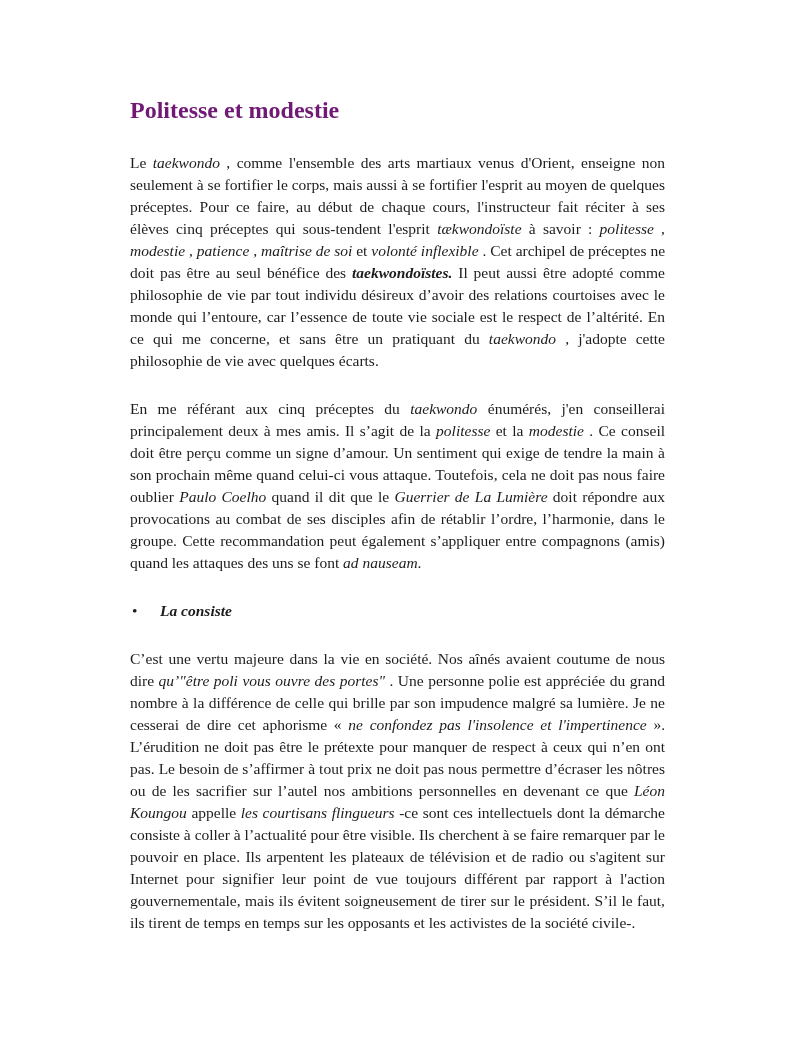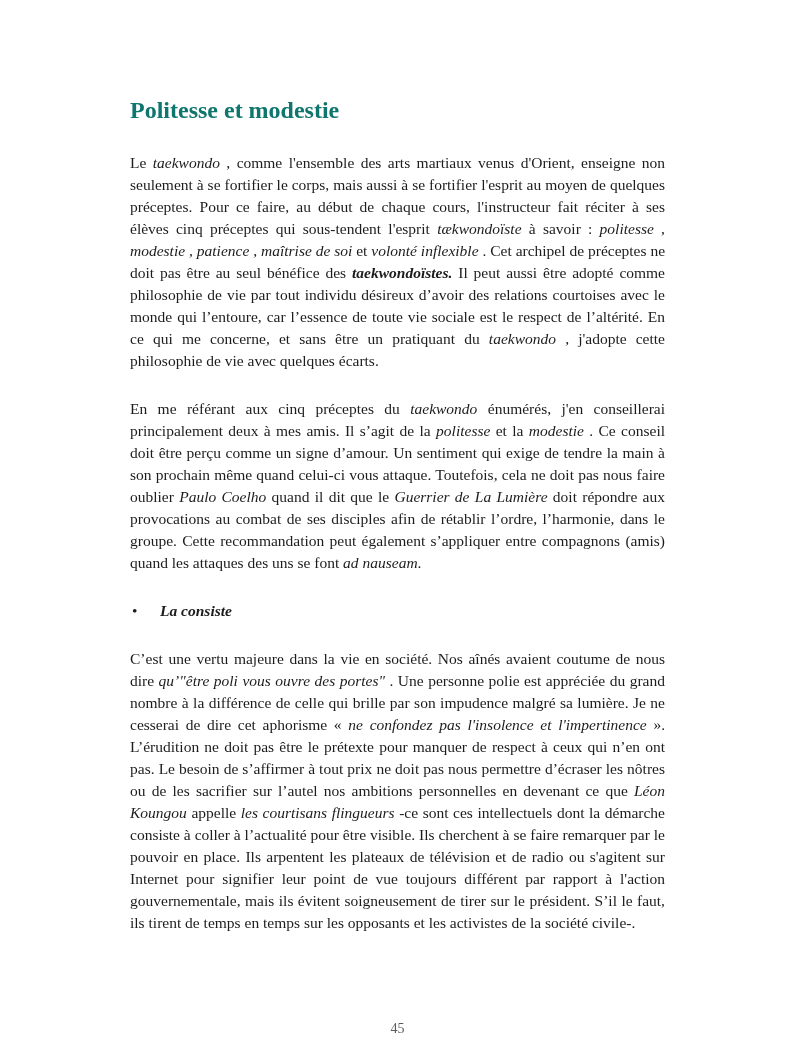--- a/index.html
+++ b/index.html
@@ -15,21 +15,21 @@
     background: #ffffff;
     padding: 97px 130px 0 130px;
     font-family: "Liberation Serif", "DejaVu Serif", serif;
     color: #1c1c1c;
     overflow: hidden;
   }
   .title {
     font-size: 24px;
     font-weight: 700;
     margin: 0 0 28px 0;
-    color: #0f766e;
+    color: #701a75;
   }
   .doc-body {
     font-size: 15.5px;
     line-height: 22px;
   }
   .para {
     margin: 0 0 26px 0;
     text-align: justify;
   }
   .bullet-item {
@@ -63,16 +63,13 @@
   <h1 class="title">Politesse et modestie</h1>
   <div class="doc-body">
       <div class="para"><span><span class="run-n">Le </span><span class="run-i">taekwondo</span><span class="run-n"> , comme l'ensemble des arts martiaux venus d'Orient, enseigne non seulement à se fortifier le corps, mais aussi à se fortifier l'esprit au moyen de quelques préceptes. Pour ce faire, au début de chaque cours, l'instructeur fait réciter à ses élèves cinq préceptes qui sous-tendent l'esprit </span><span class="run-i">tækwondoïste</span><span class="run-n">  à savoir : </span><span class="run-i">politesse</span><span class="run-n"> , </span><span class="run-i">modestie</span><span class="run-n"> , </span><span class="run-i">patience</span><span class="run-n"> , </span><span class="run-i">maîtrise de soi</span><span class="run-n"> et </span><span class="run-i">volonté inflexible</span><span class="run-n"> . Cet archipel de préceptes ne doit pas être au seul bénéfice des </span><span class="run-bi">taekwondoïstes.</span><span class="run-n"> Il peut aussi être adopté comme philosophie de vie par tout individu désireux d’avoir des relations courtoises avec le monde qui l’entoure, car l’essence de toute vie sociale est le respect de l’altérité.  En ce qui me concerne, et sans être un pratiquant du </span><span class="run-i">taekwondo</span><span class="run-n"> , j'adopte cette philosophie de vie avec quelques écarts.</span></span></div>
       <div class="para"><span><span class="run-n">En me référant aux cinq préceptes du </span><span class="run-i">taekwondo</span><span class="run-n"> énumérés, j'en conseillerai principalement deux à mes amis. Il s’agit de la </span><span class="run-i">politesse</span><span class="run-n"> et la </span><span class="run-i">modestie</span><span class="run-n"> . Ce conseil doit être perçu comme un signe d’amour. Un sentiment qui exige de tendre la main à son prochain même quand celui-ci vous attaque. Toutefois, cela ne doit pas nous faire oublier </span><span class="run-i">Paulo Coelho</span><span class="run-n">  quand il dit  que le </span><span class="run-i">Guerrier de La Lumière</span><span class="run-n"> doit répondre aux provocations au combat de ses disciples afin de rétablir l’ordre, l’harmonie, dans le groupe. Cette recommandation peut également s’appliquer entre compagnons (amis) quand les attaques des uns se font </span><span class="run-i">ad nauseam</span><span class="run-n">.</span></span></div>
       <div class="bullet-item">
         <span class="bullet-glyph">•</span>
         <span><span class="run-bi">La consiste</span></span>
       </div>
       <div class="para"><span><span class="run-n">C’est une vertu majeure dans la vie en société. Nos aînés avaient coutume de nous dire </span><span class="run-i">qu’"être poli vous ouvre des portes"</span><span class="run-n"> . Une personne polie est appréciée du grand nombre à la différence de celle qui brille par son impudence malgré sa lumière. Je ne cesserai de dire cet aphorisme « </span><span class="run-i">ne confondez pas l'insolence et l'impertinence</span><span class="run-n">  ».  L’érudition ne doit pas être le prétexte pour manquer de respect à ceux qui n’en ont pas. Le besoin de s’affirmer à tout prix ne doit pas nous permettre d’écraser les nôtres ou de les sacrifier sur l’autel nos ambitions personnelles en devenant ce que </span><span class="run-i">Léon Koungou</span><span class="run-n"> appelle </span><span class="run-i">les courtisans flingueurs</span><span class="run-n"> -ce sont ces intellectuels dont la démarche consiste à coller à l’actualité pour être visible. Ils cherchent à se faire remarquer par le pouvoir en place. Ils arpentent les plateaux de télévision et de radio ou s'agitent sur Internet pour signifier leur point de vue toujours différent par rapport à l'action gouvernementale, mais ils évitent soigneusement de tirer sur le président. S’il le faut, ils tirent de temps en temps sur les opposants et les activistes de la société civile-.</span></span></div>
     </div>
-  <div class="footer">
-    <span>45</span>
-  </div>
 </div>
 
 </body></html>

